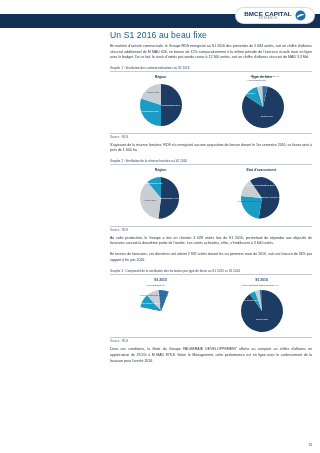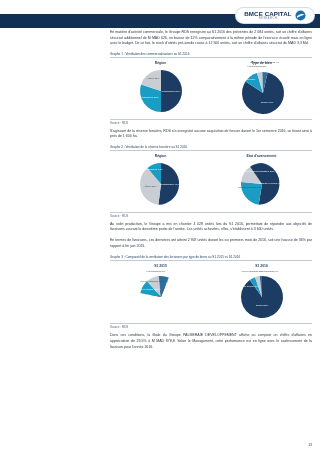--- a/index.html
+++ b/index.html
@@ -102,20 +102,21 @@
       <span class="logo-sub">RESEARCH</span>
     </div>
     <svg class="logo-swoosh" viewBox="0 0 24 24">
       <circle cx="12" cy="12" r="11" fill="#1f6fb0"></circle>
       <path d="M4 14 C8 9, 16 7, 21 10 C16 12, 9 14, 5 17 Z" fill="#ffffff"></path>
     </svg>
   </div>
 
   <div class="content">
 
+    <h1 class="title">Un S1 2016 au beau fixe</h1>
 
     <p class="para">En matière d'activité commerciale, le Groupe RDS enregistre au S1 2016 des préventes de 2 084 unités, soit un chiffre d'affaires sécurisé additionnel de M MAD 626, en baisse de 12% comparativement à la même période de l'exercice écoulé mais en ligne avec le budget. De ce fait, le stock d'unités pré-vendu croise à 12 500 unités, soit un chiffre d'affaires sécurisé de MAD 3,3 Md.</p>
 
     <div class="cap">Graphe 1 : Ventilation des commercialisations au S1 2016</div>
     <div class="chartbox">
       <div class="chartrow">
         <div class="chartcell">
           <div class="chart-title">Région</div>
           <div class="pie-holder">
             <svg class="pie" width="74" height="50" viewBox="0 0 74 50">

